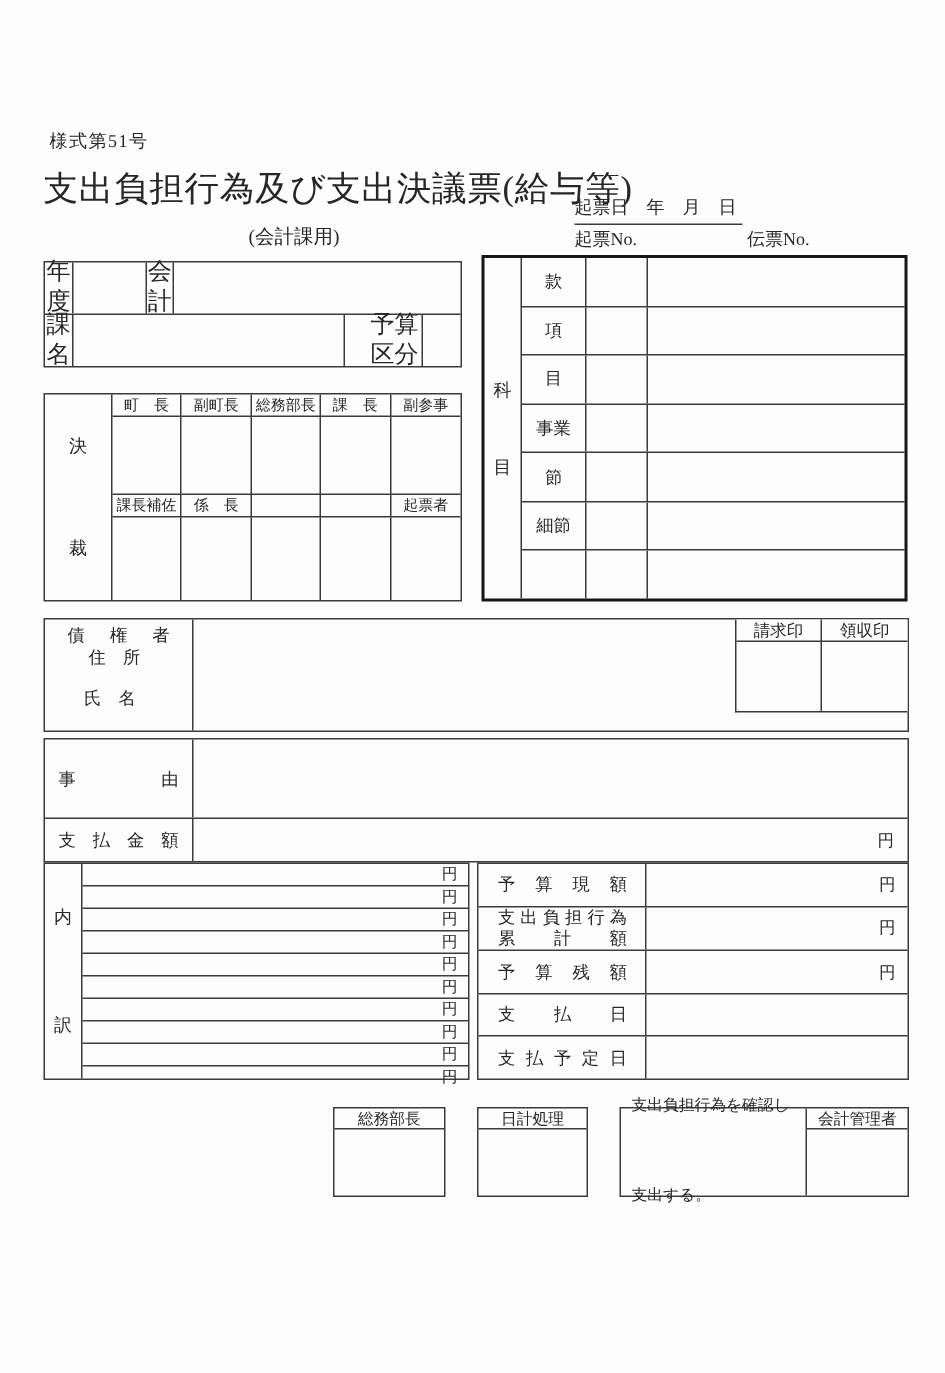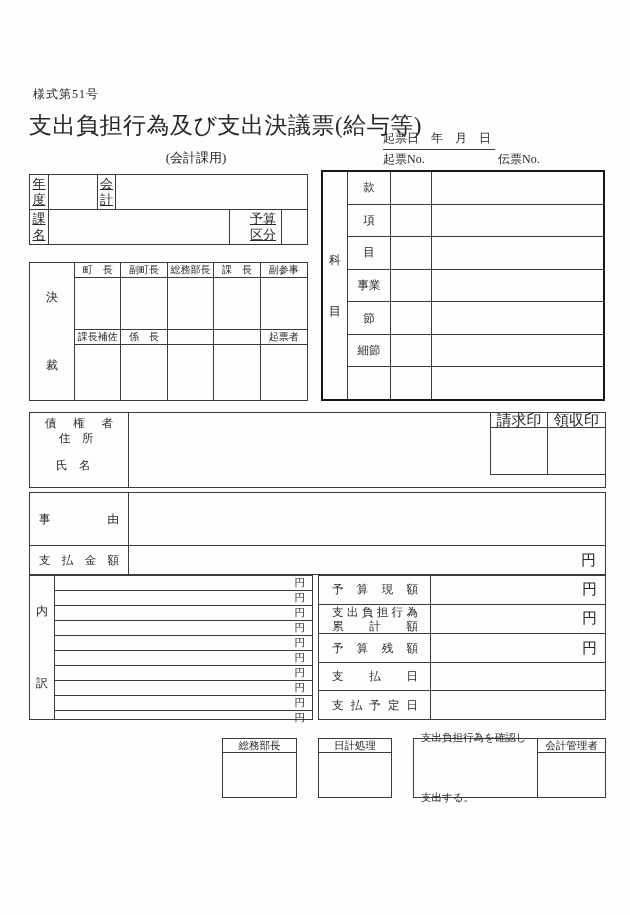--- a/index.html
+++ b/index.html
@@ -15,23 +15,23 @@
     overflow:hidden;
   }
   .abs{position:absolute;}
   .tbl{position:absolute;border:1px solid var(--line);box-sizing:border-box;background:transparent;}
   .thick{border:2px solid var(--thick);}
   .fx{display:flex;box-sizing:border-box;}
   .col{display:flex;flex-direction:column;box-sizing:border-box;}
   .ctr{display:flex;align-items:center;justify-content:center;text-align:center;box-sizing:border-box;}
   .br{border-right:1px solid var(--line);}
   .bb{border-bottom:1px solid var(--line);}
-  .wraplbl{font-size:13px;line-height:1.25;word-break:break-all;padding:0 1px;text-decoration:underline;}
+  .wraplbl{font-size:16px;line-height:1.25;word-break:break-all;padding:0 1px;}
   .hdr10{font-size:10px;}
-  .f11{font-size:15px;}
+  .f11{font-size:11px;}
   .f115{font-size:11.5px;}
   .f12{font-size:12px;}
   .jline{display:block;width:100%;text-align:justify;text-align-last:justify;box-sizing:border-box;}
   .yen{font-size:10.5px;}
   .formno{left:33px;top:86px;font-size:12px;letter-spacing:1px;}
   .title{left:29px;top:110px;font-size:23px;font-weight:400;letter-spacing:0.5px;margin:0;}
   .subtitle{left:96px;top:149px;width:200px;text-align:center;font-size:13px;}
   .draftdate{left:383px;top:130px;width:112px;font-size:12px;border-bottom:1px solid var(--line);padding-bottom:2px;}
   .draftno{left:383px;top:151px;font-size:12px;}
   .slipno{left:498px;top:151px;font-size:12px;}

